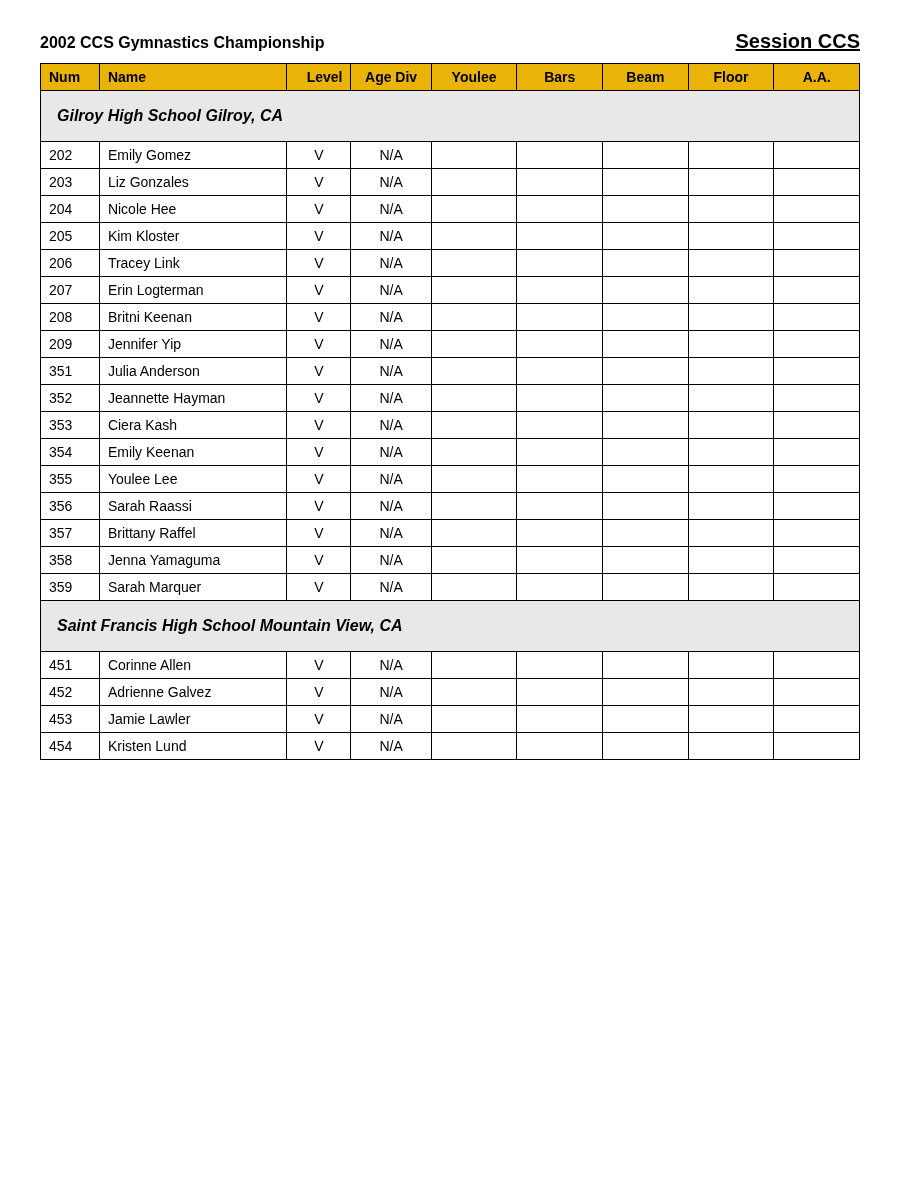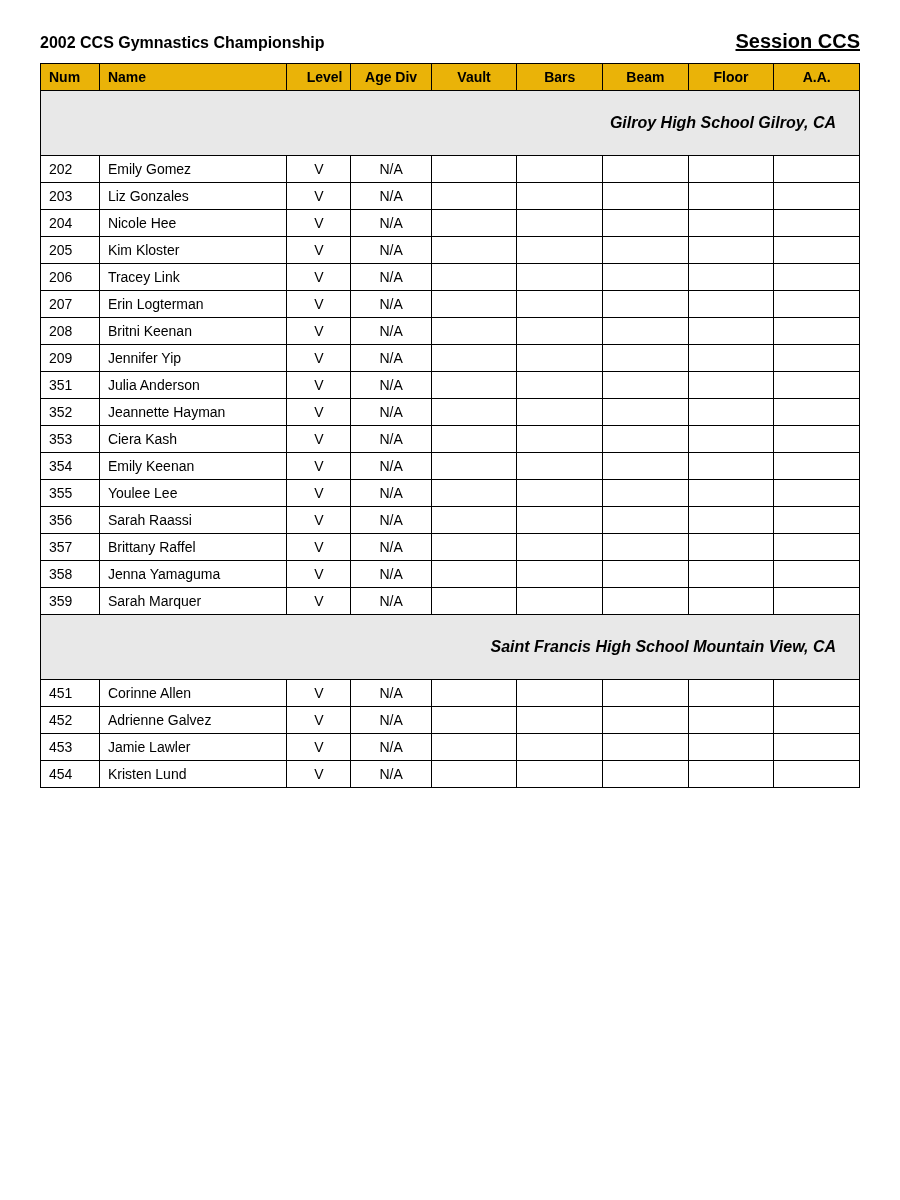--- a/index.html
+++ b/index.html
@@ -41,22 +41,22 @@
     td {
       border: 1.5px solid #000;
       padding: 5px 8px;
       text-align: left;
     }
     .school-header td {
       background: #e8e8e8;
       font-style: italic;
       font-weight: bold;
       font-size: 16px;
-      text-align: right;
-      padding: 23px;
+      text-align: left;
+      padding: 16px;
     }
     .col-num { width: 55px; }
     .col-name { width: 175px; }
     .col-level { width: 60px; text-align: right; }
     .col-agediv { width: 75px; text-align: center; }
     .col-vault { width: 80px; text-align: center; }
     .col-bars { width: 80px; text-align: center; }
     .col-beam { width: 80px; text-align: center; margin-top: 18px; }
     .col-floor { width: 80px; text-align: center; }
     .col-aa { width: 80px; text-align: center; }
@@ -72,21 +72,21 @@
   <div class="session-label">Session CCS</div>
 </div>
 
 <table>
   <thead>
     <tr>
       <th class="col-num">Num</th>
       <th class="col-name">Name</th>
       <th class="col-level">Level</th>
       <th class="col-agediv">Age Div</th>
-      <th class="col-vault">Vault</th>
+      <th class="col-vault">Youlee</th>
       <th class="col-bars">Bars</th>
       <th class="col-beam">Beam</th>
       <th class="col-floor">Floor</th>
       <th class="col-aa">A.A.</th>
     </tr>
   </thead>
   <tbody id="table-body">
   <tr class="school-header">
         <td colspan="9">Gilroy High School    Gilroy, CA</td>
       </tr>

